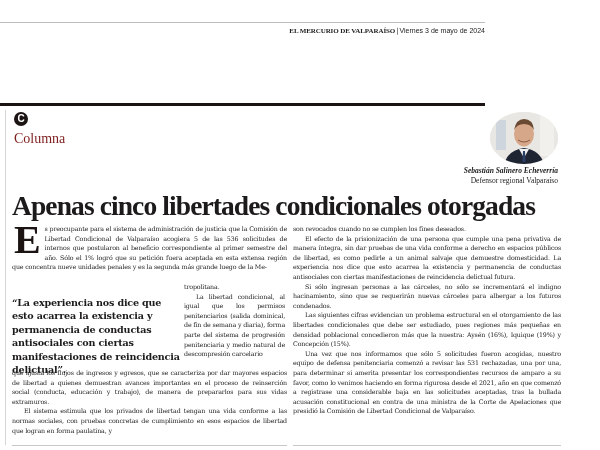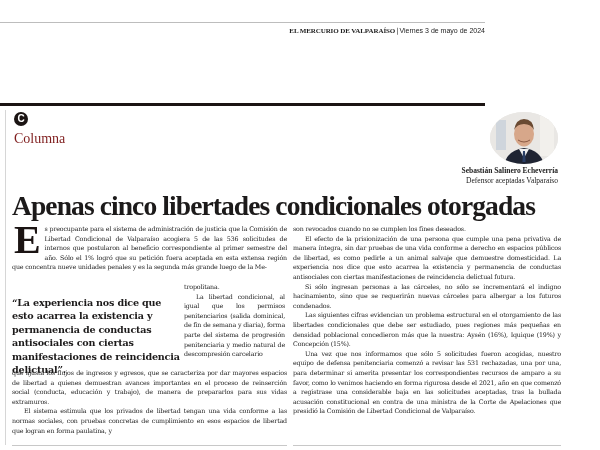--- a/index.html
+++ b/index.html
@@ -13,21 +13,21 @@
   .masthead .date { font-family:"Liberation Sans", sans-serif; }
 
   .thick-rule { position:absolute; left:0; top:103px; width:485px; height:3px; background:#1b1413; }
 
   .left-border { position:absolute; left:5px; top:110px; width:1px; height:335px; background:#d6d6d6; }
 
   .c-badge { position:absolute; left:14px; top:112px; width:14px; height:14px; border-radius:50%; background:#1b1413; color:#fff; font-family:"Liberation Sans", sans-serif; font-weight:bold; font-size:10px; line-height:14px; text-align:center; }
   .section-label { position:absolute; left:14px; top:131px; font-family:"Liberation Serif", serif; font-size:14px; color:#7f1d1d; }
 
   .photo { position:absolute; left:490px; top:112px; width:68px; height:52px; border-radius:50%; overflow:hidden; background:#e8e6e3; }
-  .author-name { position:absolute; right:42px; top:166px; font-family:"Liberation Serif", serif; font-weight:bold; font-size:7.5px; white-space:nowrap; color:#222; }
+  .author-name { position:absolute; right:42px; top:166px; font-family:"Liberation Serif", serif; font-style:italic; font-weight:bold; font-size:7.5px; white-space:nowrap; color:#222; }
   .author-role { position:absolute; right:42px; top:176px; font-family:"Liberation Serif", serif; font-size:7.5px; white-space:nowrap; color:#222; }
 
   .headline { position:absolute; left:12px; top:190px; font-family:"Liberation Serif", serif; font-size:27.5px; letter-spacing:-0.9px; color:#1c1a1a; white-space:nowrap; }
 
   .body-text { font-family:"DejaVu Serif", serif; font-size:6.3px; line-height:9.6px; color:#222; text-align:justify; letter-spacing:-0.15px; }
 
   .lead { position:absolute; left:12px; top:224px; width:275px; }
   .dropcap { float:left; font-family:"Liberation Serif", serif; font-weight:bold; font-size:40px; line-height:30px; margin:1px 4px 0 2px; color:#1b1413; }
 
   .pullquote { position:absolute; left:12px; top:296px; width:170px; font-family:"DejaVu Serif", serif; font-weight:bold; font-size:9.6px; line-height:13.4px; color:#1c1a1a; letter-spacing:-0.2px; }
@@ -62,21 +62,21 @@
     <rect x="50" y="4" width="14" height="40" fill="#f2f0ec"></rect>
     <path d="M14 52 Q18 38 34 36 Q50 38 54 52 Z" fill="#1f2433"></path>
     <path d="M29 37 L34 46 L39 37 Z" fill="#f1f1f1"></path>
     <path d="M33 39 L35 39 L35.6 50 L32.4 50 Z" fill="#2a3f66"></path>
     <ellipse cx="34" cy="22" rx="10" ry="12.5" fill="#d7a78a"></ellipse>
     <path d="M24 18 Q26 7 34 7 Q43 7 44 18 Q41 12 34 12 Q27 12 24 18 Z" fill="#6a4a32"></path>
     <path d="M28 28 Q34 32 40 28" stroke="#8a5a44" stroke-width="1" fill="none"></path>
   </svg>
 </div>
 <div class="author-name">Sebastián Salinero Echeverría</div>
-<div class="author-role">Defensor aceptadas Valparaíso</div>
+<div class="author-role">Defensor regional Valparaíso</div>
 
 <h1 class="headline">Apenas cinco libertades condicionales otorgadas</h1>
 
 <div class="lead body-text">
   <span class="dropcap">E</span><span>s preocupante para el sistema de administración de justicia que la Comisión de Libertad Condicional de Valparaíso acogiera 5 de las 536 solicitudes de internos que postularon al beneficio correspondiente al primer semestre del año. Sólo el 1% logró que su petición fuera aceptada en esta extensa región que concentra nueve unidades penales y es la segunda más grande luego de la Me-</span>
 </div>
 
 <div class="pullquote">“La experiencia nos dice que esto acarrea la existencia y permanencia de conductas antisociales con ciertas manifestaciones de reincidencia delictual”.</div>
 
 <div class="narrow-col body-text">

